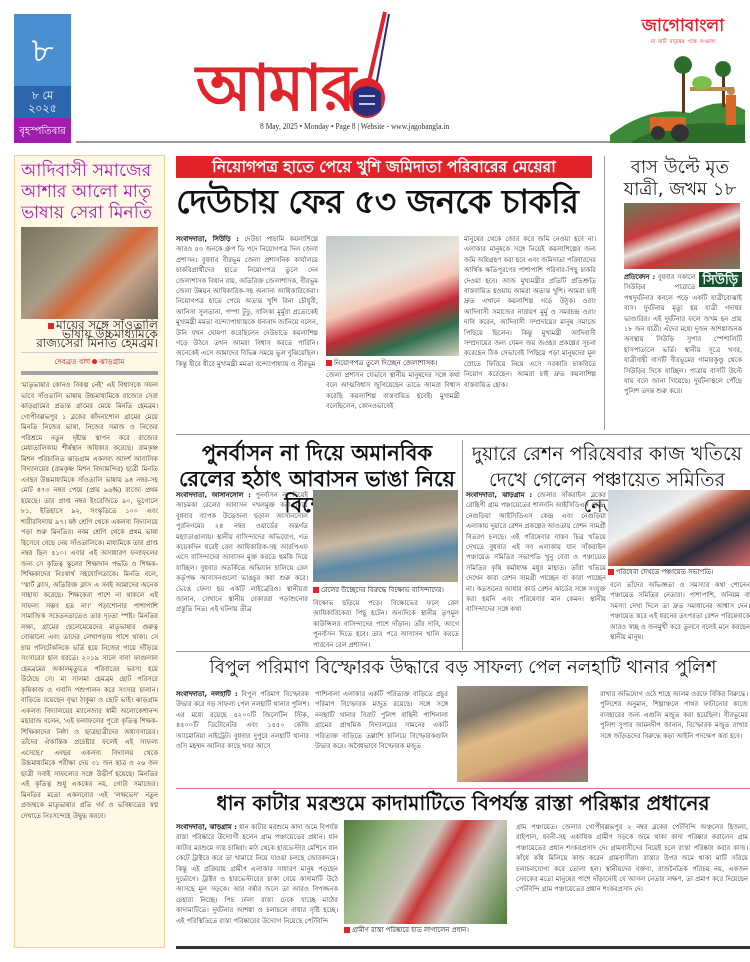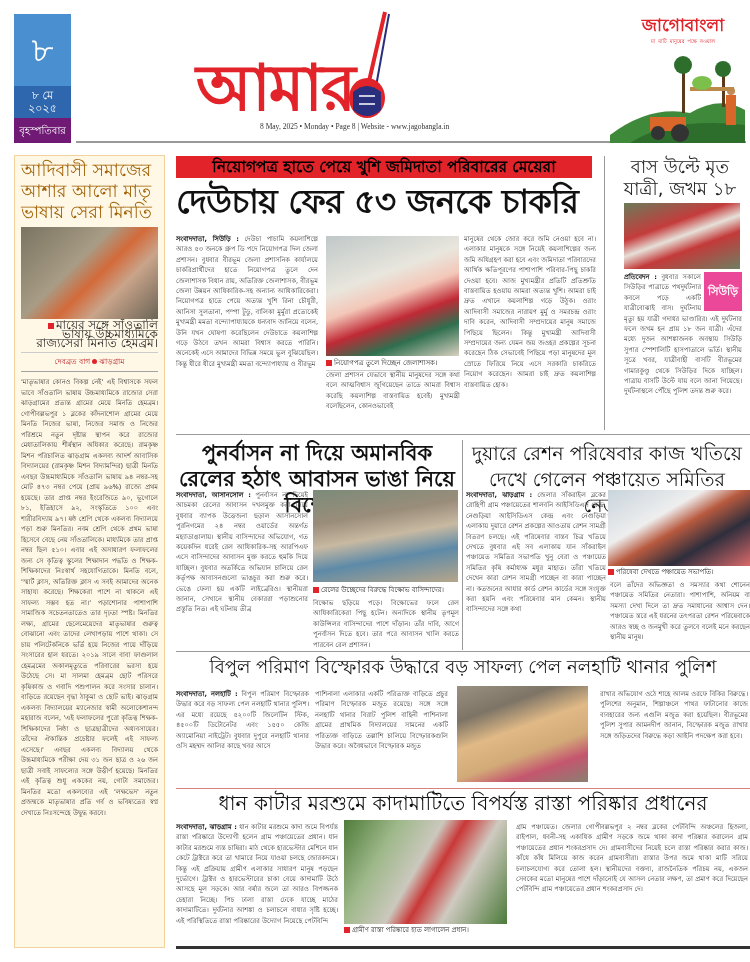--- a/index.html
+++ b/index.html
@@ -4,60 +4,60 @@
 <style>
   * { box-sizing: border-box; margin: 0; padding: 0; }
   html, body { width: 750px; height: 962px; background: #fff; overflow: hidden; }
   body { position: relative; font-family: "DejaVu Sans", sans-serif; color: #222; }
   .abs { position: absolute; }
 
   
   .date-box { left: 14px; top: 14px; width: 57px; height: 129px; background: #4a8fd0; color: #fff; text-align: center; }
   .date-box .big { height: 72px; font-size: 34px; line-height: 72px; font-family: "DejaVu Serif", serif; }
   .date-box .mid { height: 32px; background: #2f67ae; font-size: 11px; line-height: 13px; padding-top: 3px; }
-  .date-box .day { height: 25px; font-size: 10px; line-height: 25px; background: #701a75; }
+  .date-box .day { height: 25px; font-size: 10px; line-height: 25px; background: #a21caf; }
   .logo { left: 196px; top: 8px; width: 340px; height: 115px; }
   .logo .amar { position: absolute; left: 0; top: 40px; font-size: 64px; font-weight: bold; color: #e2232a; font-family: "DejaVu Sans", sans-serif; letter-spacing: -2px; line-height: 80px; }
   .logo .bangla { position: absolute; left: 190px; top: 36px; font-size: 66px; font-weight: bold; color: #2a2f7d; line-height: 80px; letter-spacing: -2px; }
   .instrument { left: 345px; top: 10px; width: 52px; height: 110px; }
   .meta-line { left: 260px; top: 122px; font-size: 7.5px; font-family: "Liberation Serif", serif; color: #333; }
   .rule-top { left: 76px; top: 141px; width: 670px; height: 2px; background: #999; }
   .jago { left: 627px; top: 16px; width: 112px; font-family: Liberation Mono, monospace; }
   .jago .brand { font-size: 17px; font-weight: bold; color: #e2232a; text-align: center; line-height: 22px; }
   .jago .tag { font-size: 5px; color: #e2232a; text-align: center; border-top: 0; }
   .jago-art { left: 610px; top: 55px; width: 135px; height: 88px; }
 
   
   .side { left: 14px; top: 155px; width: 151px; height: 793px; background: #fff8e6; border: 1px solid #f0d29a; padding: 4px 6px; }
-  .side h2 { font-size: 17.5px; font-weight: normal; line-height: 21px; color: #a16207; }
+  .side h2 { font-size: 17.5px; font-weight: normal; line-height: 21px; color: #a21caf; }
   .side .photo { margin-top: 4px; width: 137px; height: 92px; background: linear-gradient(135deg, #7a7461 0%, #a89c85 40%, #d36a3a 55%, #c9a48a 70%, #6a6456 100%); position: relative; }
   .side .caption { font-size: 12px; line-height: 9px; margin-top: 2px; padding-bottom: 4px; border-bottom: 1px solid #ccc; text-align: right; }
-  .side .byline { font-size: 7.5px; text-align: center; padding: 3px 0; border-bottom: 1px solid #a3a3a3; color: #b0101a; }
+  .side .byline { font-size: 7.5px; text-align: center; padding: 3px 0; border-bottom: 4px solid #a3a3a3; color: #b0101a; }
   .side .body { font-size: 6.6px; line-height: 10.5px; text-align: justify; margin-top: 5px; color: #333; }
 
   .red-sq { display: inline-block; width: 6px; height: 6px; background: #e2232a; margin-right: 2px; vertical-align: middle; }
   .red-dot { display: inline-block; width: 5px; height: 5px; border-radius: 50%; background: #e2232a; margin: 0 2px; vertical-align: middle; }
 
   
-  .kicker { left: 176px; top: 156px; width: 416px; height: 22px; background: #e2232a; color: #000000; font-size: 15.5px; line-height: 22px; text-align: center; font-weight: bold; white-space: nowrap; overflow: hidden; }
+  .kicker { left: 176px; top: 156px; width: 416px; height: 22px; background: #e2232a; color: #ffffff; font-size: 15.5px; line-height: 22px; text-align: center; font-weight: bold; white-space: nowrap; overflow: hidden; }
   .lead-head { left: 176px; top: 180px; width: 420px; font-size: 33px; font-weight: bold; line-height: 44px; color: #111; white-space: nowrap; letter-spacing: -0.5px; }
   .col-text { font-size: 6.6px; line-height: 10.4px; text-align: justify; color: #333; overflow: hidden; }
   .col-text b { color: #111; }
   .lead-c1 { left: 176px; top: 234px; width: 142px; height: 196px; }
   .lead-photo { left: 326px; top: 236px; width: 133px; height: 120px; background: linear-gradient(160deg, #bfc8c8 0%, #e9e6dd 35%, #f3c7b8 50%, #c02a36 65%, #2f6f4f 80%, #d8d0c0 100%); }
   .lead-cap { left: 326px; top: 358px; width: 134px; font-size: 7px; line-height: 10px; border-bottom: 1px solid #ccc; padding-bottom: 2px; }
   .lead-c2 { left: 326px; top: 370px; width: 134px; height: 60px; }
   .lead-c3 { left: 464px; top: 234px; width: 132px; height: 196px; }
   .vrule { width: 1px; background: #999; }
 
   
   .bus-head { left: 612px; top: 156px; width: 136px; font-size: 18px; line-height: 22px; text-align: center; }
   .bus-photo { left: 624px; top: 203px; width: 116px; height: 66px; background: linear-gradient(160deg, #6b7b5a 0%, #c43c3c 35%, #e6e0d8 50%, #c33a3a 65%, #6f7f62 100%); }
   .bus-c { left: 624px; top: 272px; width: 118px; height: 140px; }
-  .place-tag { background: #ec4899; color: #fff; font-size: 11px; font-weight: bold; padding: 12px 4px; float: right; margin-left: 3px; line-height: 15px; }
+  .place-tag { background: #14532d; color: #fff; font-size: 13px; font-weight: bold; padding: 0 4px; float: right; margin-left: 3px; line-height: 15px; }
 
   .hrule { height: 1px; background: #999; }
 
   
   .s2-head { left: 176px; top: 440px; width: 282px; font-size: 21px; font-weight: bold; line-height: 26px; text-align: center; color: #111; }
   .s2-c1 { left: 176px; top: 490px; width: 132px; height: 157px; }
   .s2-photo { left: 313px; top: 490px; width: 145px; height: 92px; background: linear-gradient(170deg, #7c8b7a 0%, #9a8d7a 30%, #c8b9a2 50%, #5d8aa8 70%, #b7a68a 100%); }
   .s2-cap { left: 313px; top: 586px; width: 146px; font-size: 6.8px; line-height: 9px; }
   .s2-c2 { left: 313px; top: 598px; width: 146px; height: 50px; }
 
@@ -69,21 +69,21 @@
   .s3-c2 { left: 610px; top: 580px; width: 140px; height: 70px; }
 
   
   .s4-head { left: 176px; top: 654px; width: 574px; font-size: 18px; line-height: 26px; text-align: center; color: #111; white-space: nowrap; }
   .s4-c1 { left: 176px; top: 689px; width: 133px; height: 100px; }
   .s4-c2 { left: 315px; top: 689px; width: 133px; height: 100px; }
   .s4-photo { left: 457px; top: 686px; width: 131px; height: 96px; background: linear-gradient(160deg, #9a9182 0%, #7d7466 25%, #e0b986 45%, #d2aa78 65%, #c4566e 80%, #8a8070 100%); }
   .s4-c3 { left: 600px; top: 689px; width: 148px; height: 100px; }
 
   
-  .s5-head { left: 176px; top: 790px; width: 574px; font-size: 20px; font-weight: normal; line-height: 26px; text-align: center; color: #111; white-space: nowrap; }
+  .s5-head { left: 176px; top: 790px; width: 574px; font-size: 20px; font-weight: bold; line-height: 26px; text-align: center; color: #111; white-space: nowrap; }
   .s5-c1 { left: 176px; top: 822px; width: 162px; height: 110px; }
   .s5-photo { left: 344px; top: 820px; width: 163px; height: 104px; background: linear-gradient(120deg, #4f7c3a 0%, #9eb88a 25%, #cbc8bd 45%, #c93838 55%, #cfcac0 70%, #4c7b3a 100%); }
   .s5-cap { left: 344px; top: 926px; width: 170px; font-size: 6.8px; line-height: 9px; }
   .s5-c2 { left: 516px; top: 822px; width: 232px; height: 110px; }
 
   .bottom-rule { left: 176px; top: 946px; width: 574px; height: 3px; background: #333; }
   .red-rule { height: 1px; background: #d98080; }
 </style>
 </head>
 <body>

